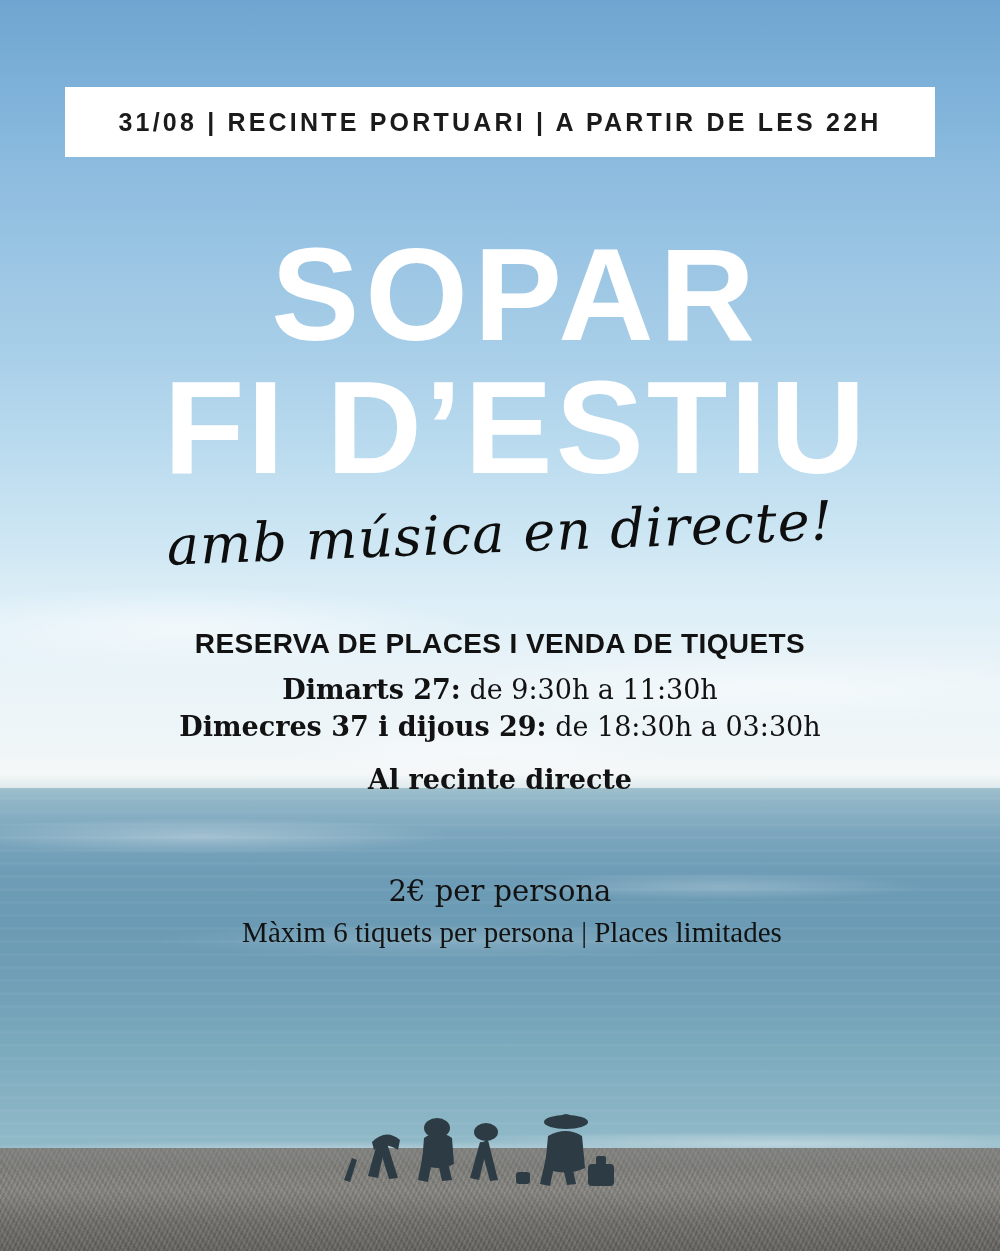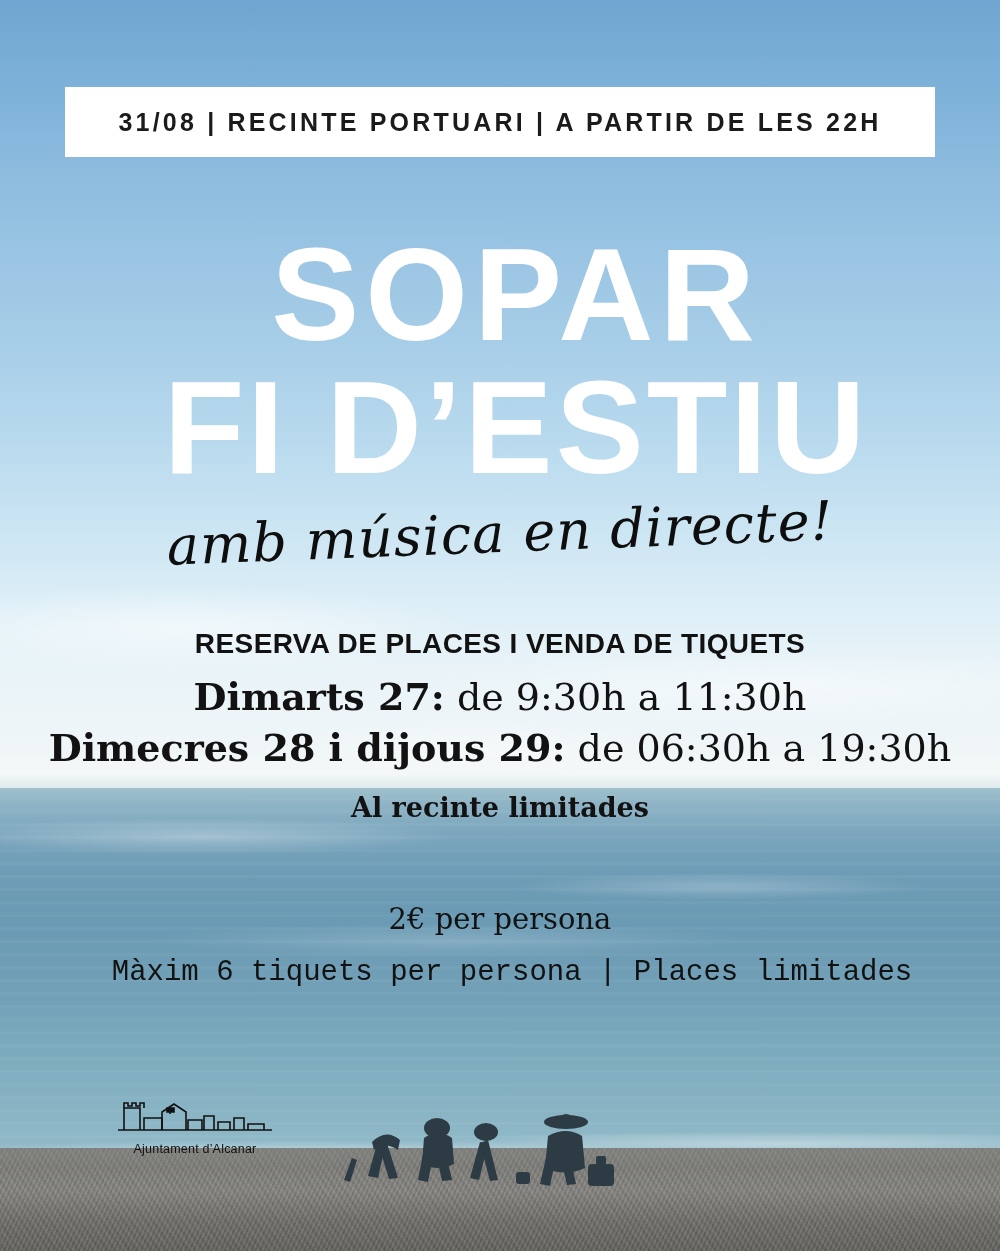--- a/index.html
+++ b/index.html
@@ -200,21 +200,21 @@
   }
   .info-heading {
     font-family: "Liberation Sans", sans-serif;
     font-weight: bold;
     font-size: 28px;
     letter-spacing: 0.4px;
   }
   .sched {
     margin-top: 14px;
     font-family: "DejaVu Serif", serif;
-    font-size: 38px;
+    font-size: 27px;
     color: #121212;
   }
   .sched-row { margin-top: 6px; }
   .sched-row b { font-weight: bold; }
   .place {
     margin-top: 22px;
     font-family: "DejaVu Serif", serif;
     font-weight: bold;
     font-size: 27px;
   }
@@ -223,22 +223,22 @@
     font-family: "DejaVu Serif", serif;
     font-weight: bold;
     font-size: 29px;
   }
   .price {
     margin-top: 79px;
     font-family: "DejaVu Serif", serif;
     font-size: 29px;
   }
   .limits {
-    margin-top: 20px;
-    font-family: Liberation Mono, monospace;
+    margin-top: 8px;
+    font-family: Liberation Serif, serif;
     font-size: 29px;
     padding-left: 24px;
   }
 
   
   .logo-left {
     position: absolute;
     left: 105px;
     top: 1092px;
     width: 180px;
@@ -319,43 +319,24 @@
   <div class="script">amb música en directe!</div>
 
   <div class="info">
     <div class="info-heading">RESERVA DE PLACES I VENDA DE TIQUETS</div>
 
     <div class="sched">
       <div class="sched-row">
         <b>Dimarts 27:</b><span> de 9:30h a 11:30h</span>
       </div>
       <div class="sched-row">
-        <b>Dimecres 28 i dijous 29:</b><span> de 06:30h a 19:30h</span>
+        <b>Dimecres 37 i dijous 29:</b><span> de 18:30h a 03:30h</span>
       </div>
     </div>
 
-    <div class="place">Al recinte limitades</div>
+    <div class="place">Al recinte directe</div>
     <div class="price">2€ per persona</div>
     <div class="limits">Màxim 6 tiquets per persona | Places limitades</div>
   </div>
 
-  <div class="logo-left">
-    <svg width="170" height="42" viewBox="0 0 170 42" xmlns="http://www.w3.org/2000/svg">
-      <g stroke="#111111" stroke-width="1.6" fill="none">
-        <path d="M8 38 h154"></path>
-        <path d="M14 38 v-22 h16 v22"></path>
-        <path d="M14 16 v-5 h4 v3 h4 v-3 h4 v3 h4 v-3 h4 v5"></path>
-        <path d="M34 38 v-12 h18 v12"></path>
-        <path d="M52 38 v-18 l12 -8 l12 8 v18"></path>
-        <path d="M78 38 v-10 h14 v10"></path>
-        <path d="M94 38 v-14 h10 v14"></path>
-        <path d="M108 38 v-8 h12 v8"></path>
-        <path d="M124 38 v-12 h10 v12"></path>
-        <path d="M138 38 v-6 h16 v6"></path>
-        <path d="M60 22 v-6"></path>
-        <path d="M57 16 h7 v4 h-7 z" fill="#111111"></path>
-      </g>
-    </svg>
-    <div class="logo-caption">Ajuntament d’Alcanar</div>
-  </div>
 
 
 </div>
 
 </body></html>

